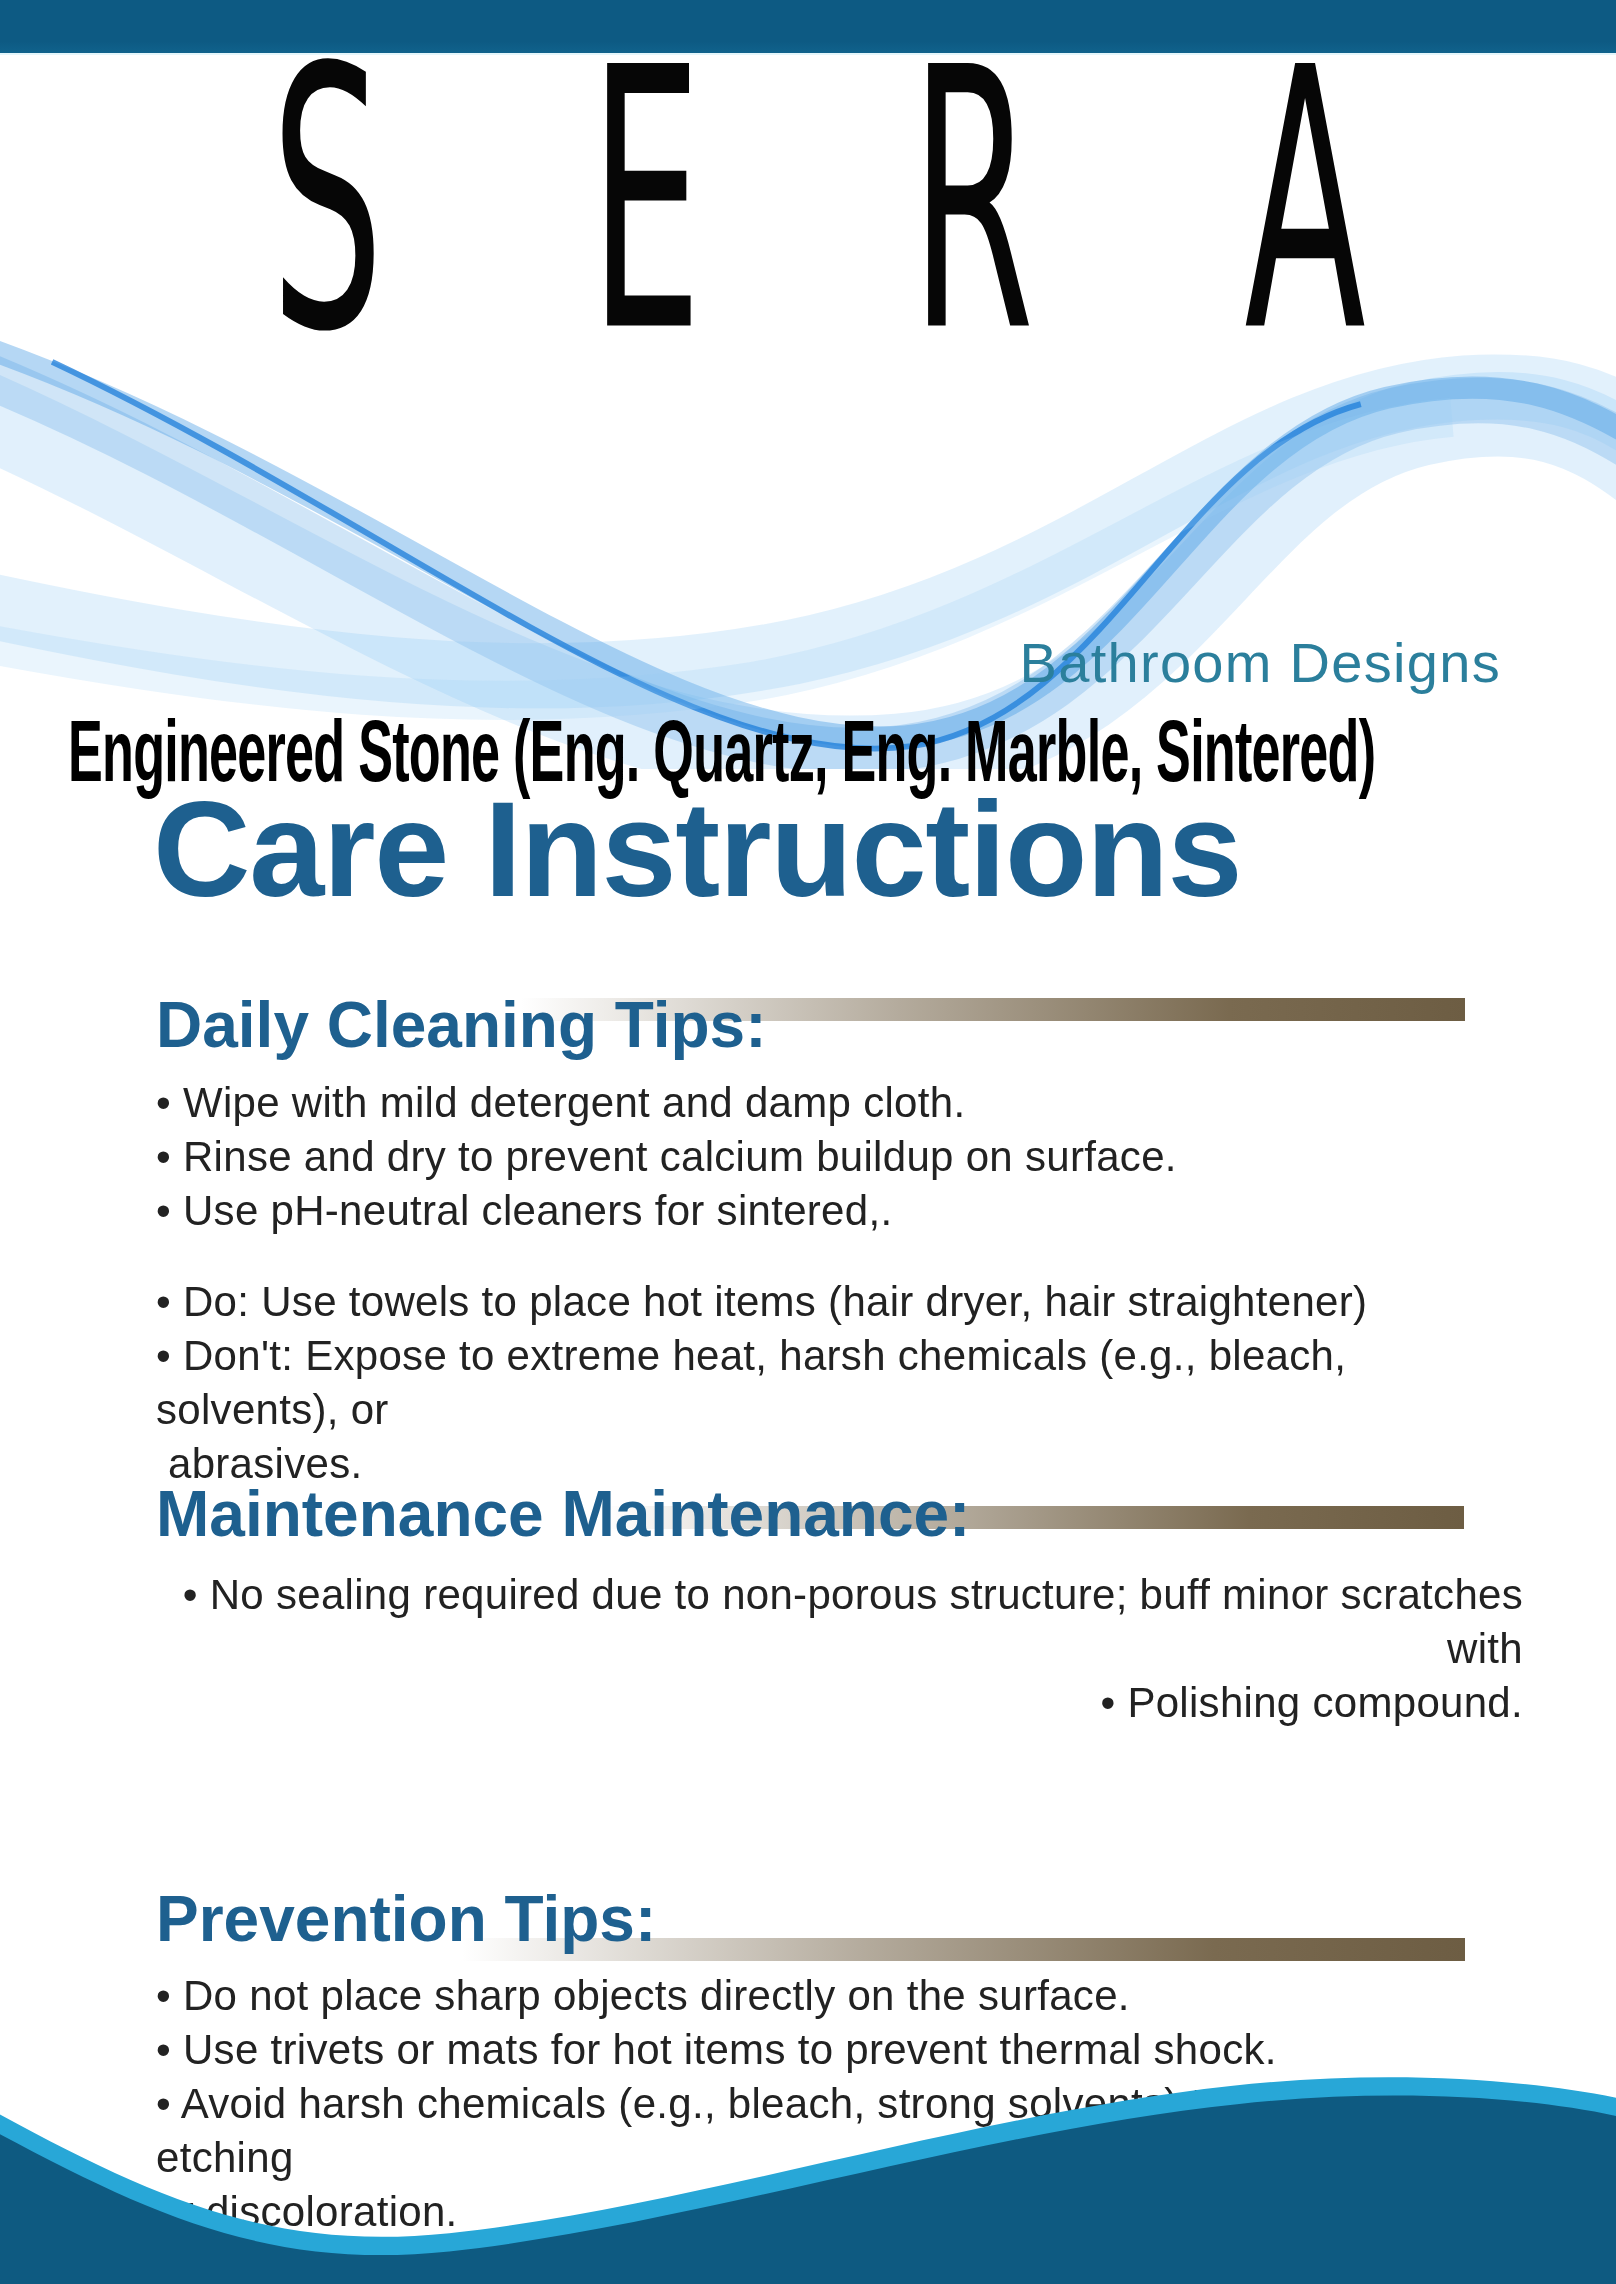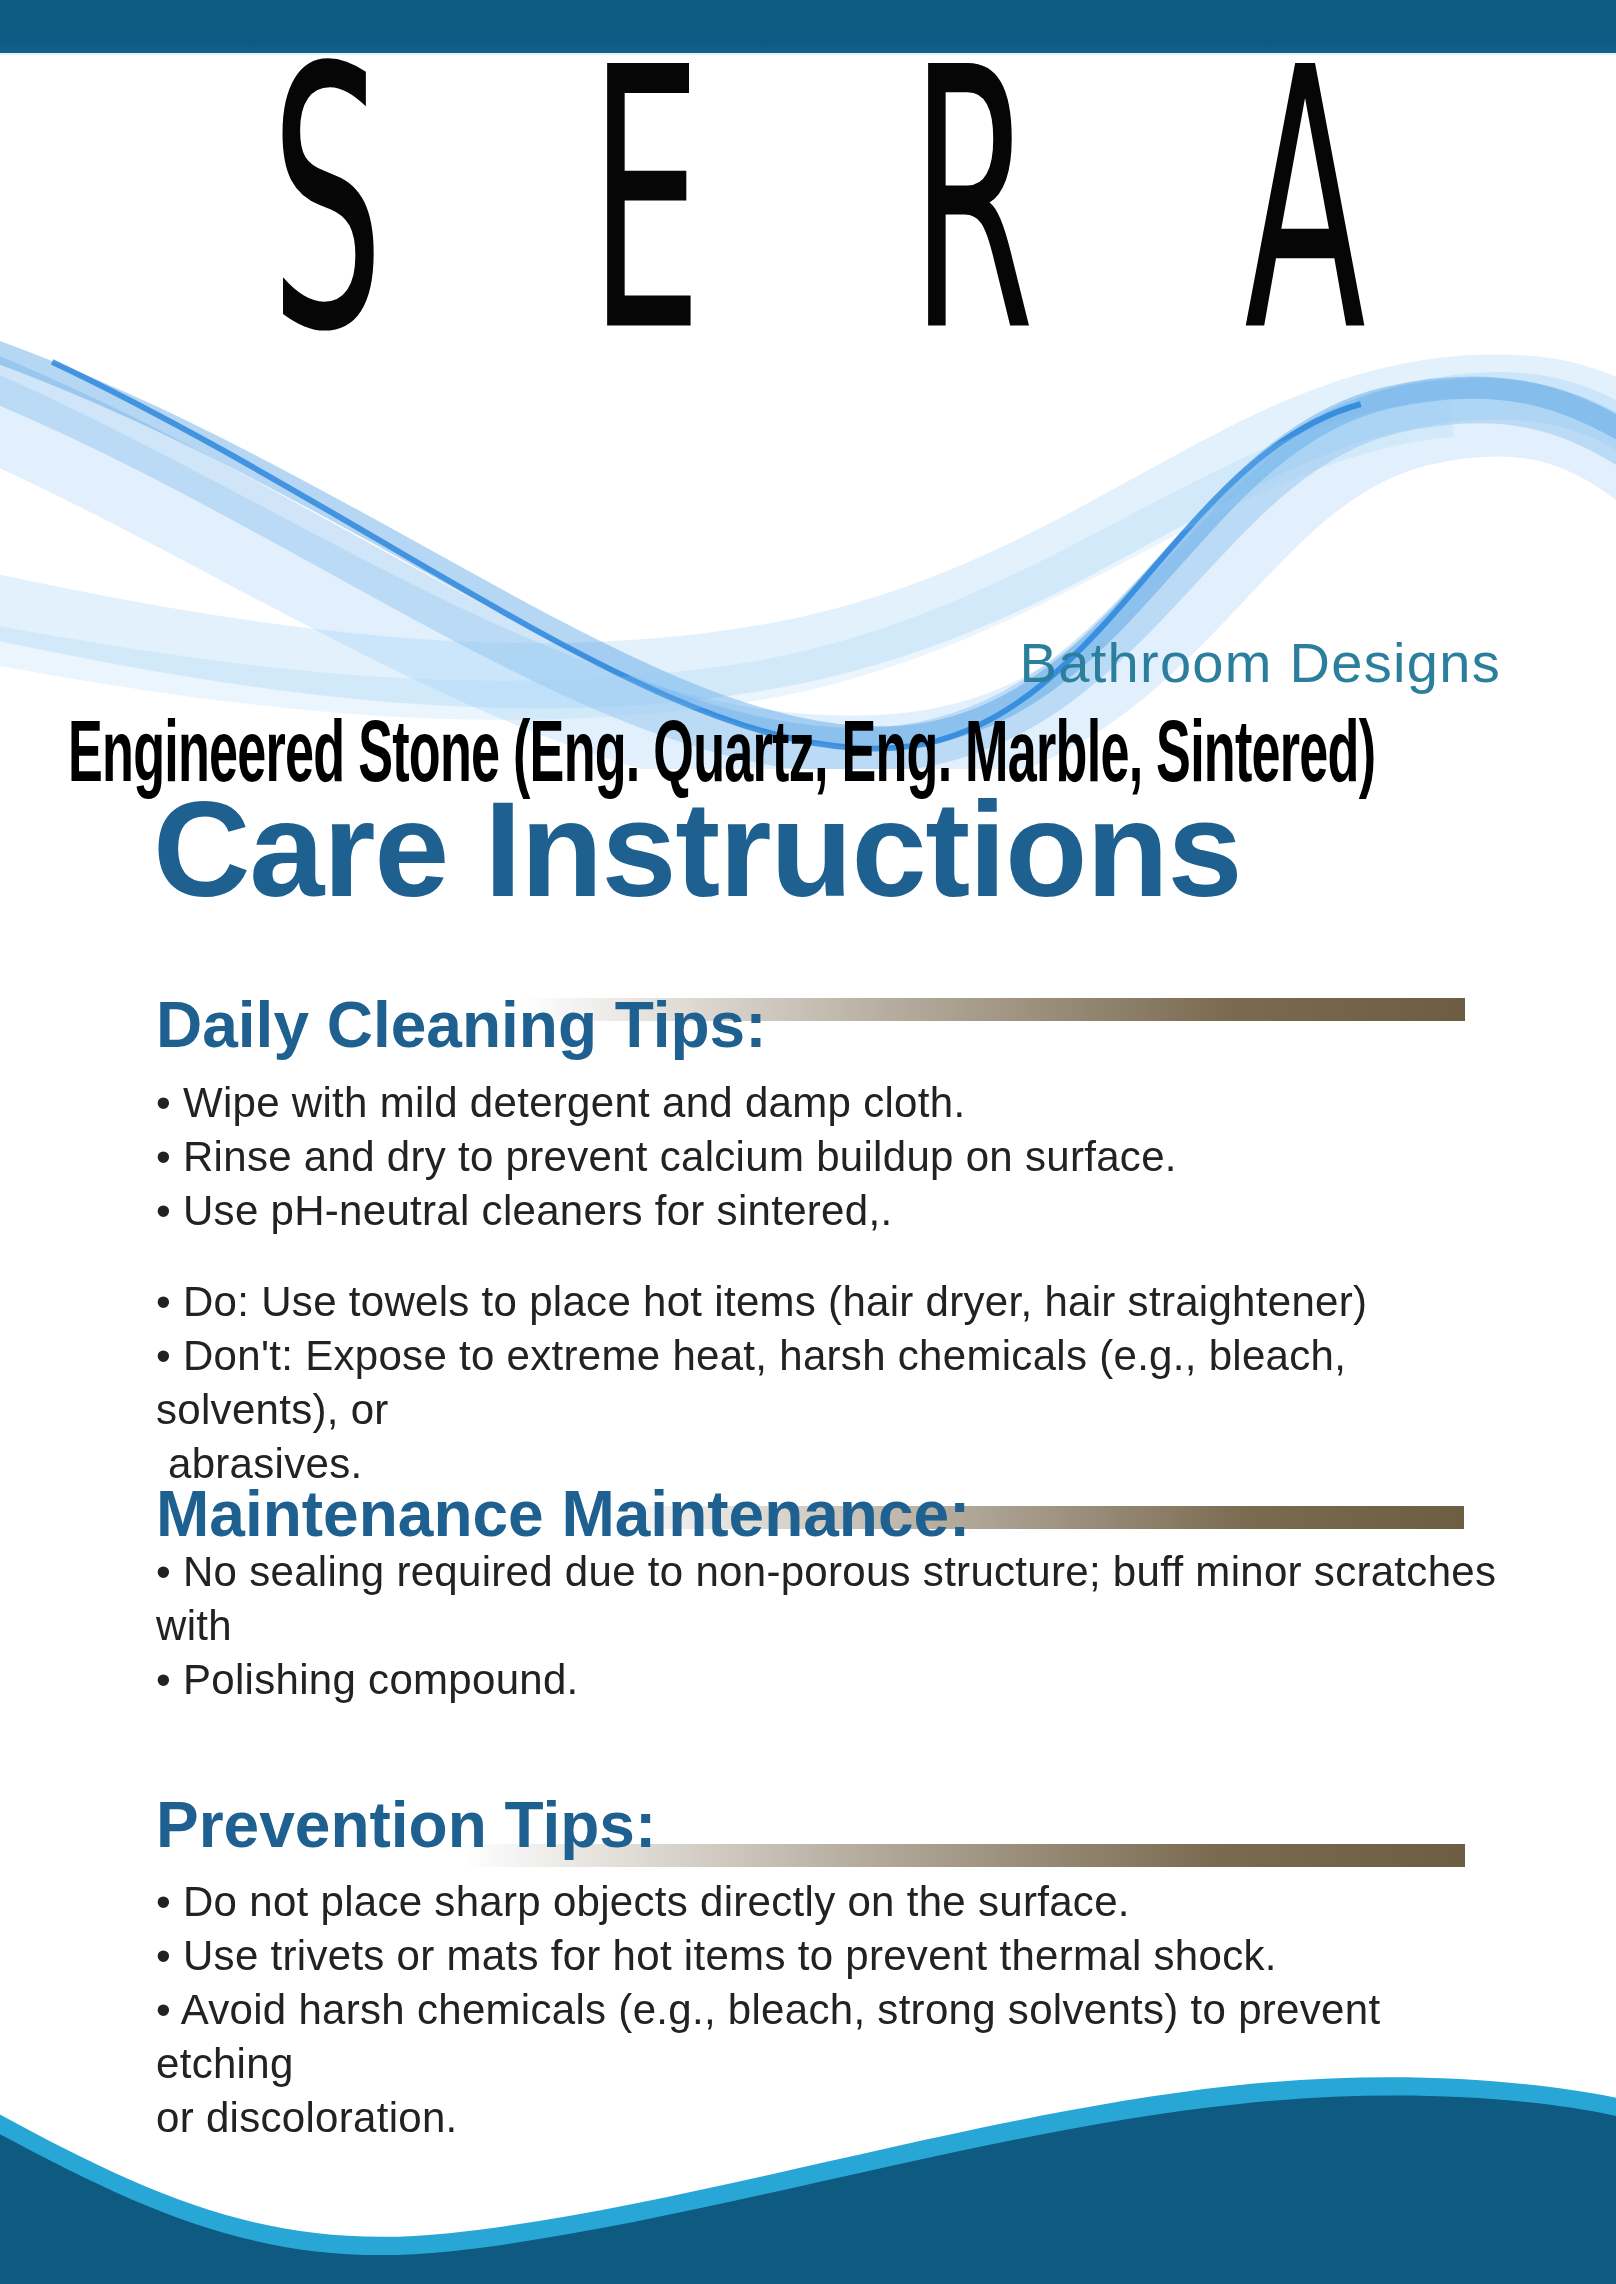--- a/index.html
+++ b/index.html
@@ -78,22 +78,22 @@
     font-size:42px; line-height:54px; color:#222;
     white-space:pre-wrap; letter-spacing:0.3px;
   }
   
   .sec-1{top:1001px;}
   .sec-1 .heading-rule{left:365px; width:944px; top:-3.3px;}
   .sec-2{top:1248px;}
   .sec-2 .heading-rule{left:319px; width:990px; top:11.7px;}
   .sec-3{top:1490px;}
   .sec-3 .heading-rule{left:449px; width:859px; top:15.6px;}
-  .sec-3 .lines{margin-top:7px;}
-  .sec-4{top:1801px;}
+  .sec-3 .lines{margin-top:30px;text-align:right;}
+  .sec-4{top:1895px;}
   .sec-4 .heading-rule{left:306px; width:1003px; top:43px;}
   .sec-4 .lines{margin-top:26px;}
   
   .footer-wave{
     position:absolute; left:0; bottom:0; width:1616px; height:215px;
   }
 </style>
 </head>
 <body>
 

